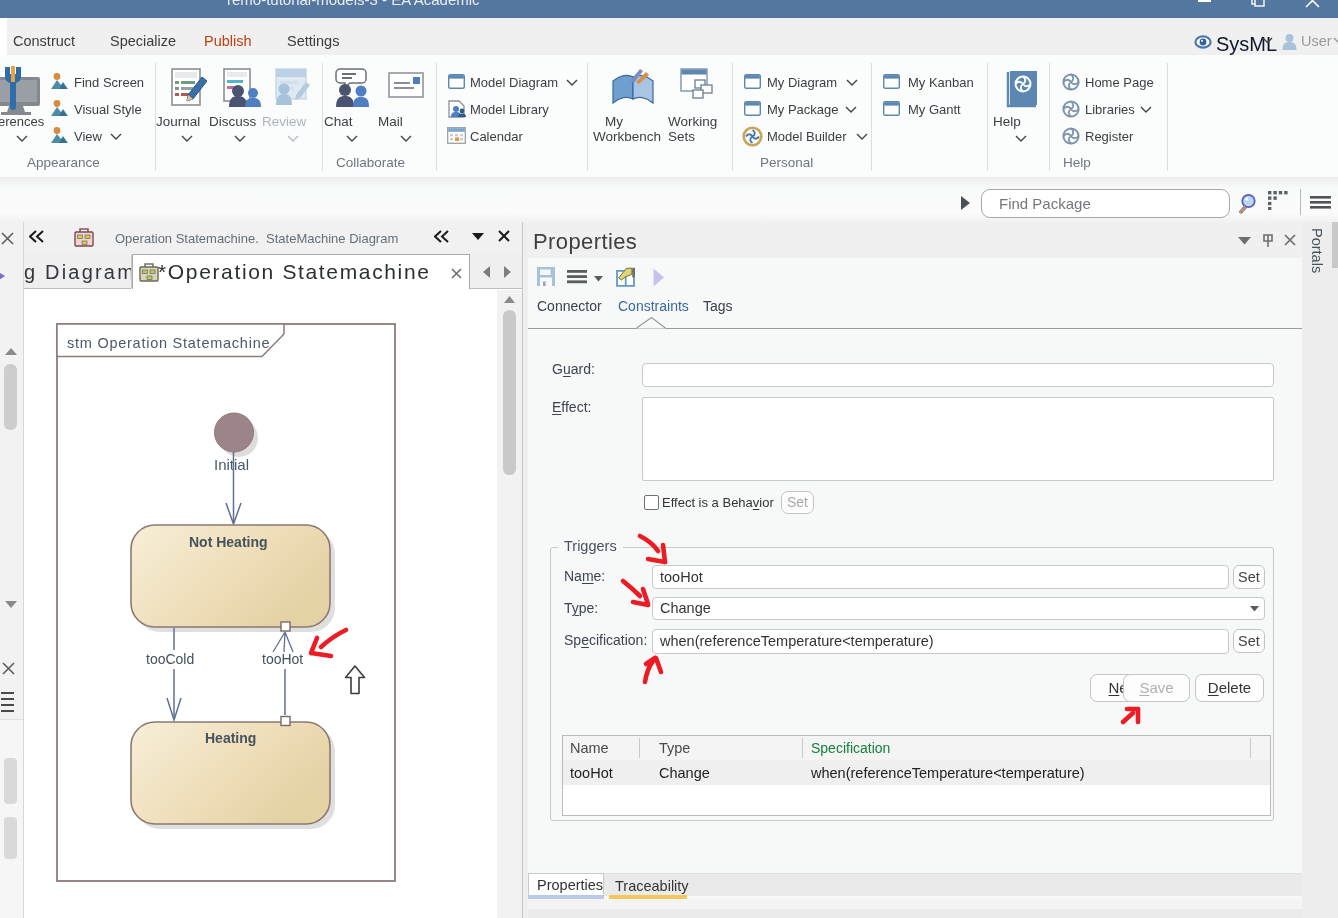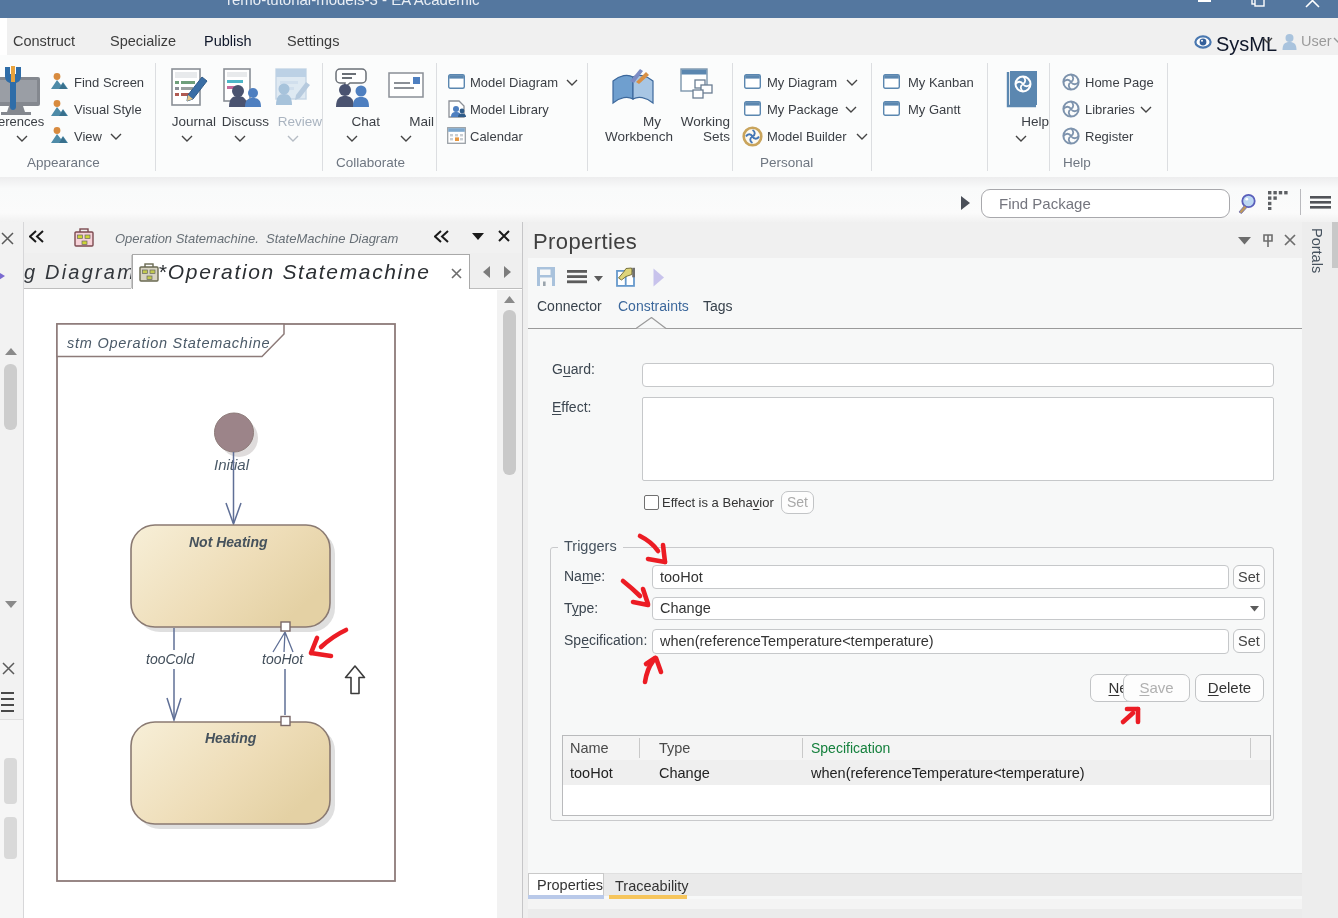--- a/index.html
+++ b/index.html
@@ -1,21 +1,21 @@
 <!DOCTYPE html>
 <html><head>
 <meta charset="utf-8">
 <style>
 html,body{margin:0;padding:0;}
 #app{position:relative;width:1338px;height:918px;overflow:hidden;background:#ffffff;font-family:"Liberation Sans",sans-serif;-webkit-font-smoothing:antialiased;}
 .abs{position:absolute;}
 .sep{position:absolute;width:1px;background:#dcdee1;}
 .glabel{position:absolute;font-size:13.5px;color:#6e7681;white-space:nowrap;}
 .rtext{position:absolute;font-size:13px;color:#3b3f45;white-space:nowrap;}
-.biglabel{position:absolute;font-size:13.5px;color:#3b3f45;text-align:right;white-space:nowrap;}
+.biglabel{position:absolute;font-size:13.5px;color:#3b3f45;text-align:left;white-space:nowrap;}
 .field{position:absolute;background:#fff;border:1px solid #c6c8ca;border-radius:4px;}
 .btn{position:absolute;background:#fdfdfd;border:1px solid #c2c4c6;border-radius:7px;text-align:center;font-size:15px;color:#333;}
 .lbl{position:absolute;font-size:14px;color:#3c4650;white-space:nowrap;}
 u{text-decoration-thickness:1px;text-underline-offset:2px;}
 </style>
 </head>
 <body>
 <div id="app">
 
 <div class="abs" style="left:0;top:0;width:1338px;height:18px;background:#54779f;overflow:hidden;">
@@ -26,21 +26,21 @@
         <rect x="4" y="4" width="9" height="8" fill="#54779f" stroke="#fff" stroke-width="1.4"></rect>
       </svg>
   <svg class="abs" style="left:1305px;top:-7px;" width="15" height="15">
         <path d="M1,1 L14,14 M14,1 L1,14" stroke="#fff" stroke-width="1.6"></path>
       </svg>
 </div>
 
 <div class="abs" style="left:0;top:18px;width:1338px;height:37px;background:#f0f0f0;margin-left:7px;">
   <div class="abs" style="left:6px;top:15px;font-size:14.5px;color:#3c3c3c;">Construct</div>
   <div class="abs" style="left:103px;top:15px;font-size:14.5px;color:#3c3c3c;">Specialize</div>
-  <div class="abs" style="left:197px;top:15px;font-size:14.5px;color:#0f172a;">Publish</div>
+  <div class="abs" style="left:197px;top:15px;font-size:14.5px;color:#c2410c;">Publish</div>
   <div class="abs" style="left:280px;top:15px;font-size:14.5px;color:#3c3c3c;">Settings</div>
   <svg class="abs" style="left:1187px;top:17px;" width="18" height="14">
         <ellipse cx="9" cy="7" rx="7.6" ry="5.6" fill="#fff" stroke="#4a78b0" stroke-width="2.2"></ellipse>
         <circle cx="9" cy="7" r="3.4" fill="#35609a"></circle>
         <circle cx="8" cy="5.8" r="1" fill="#fff"></circle>
       </svg>
   <div class="abs" style="left:1209px;top:15px;font-size:20px;color:#0f172a;">SysML</div>
   <svg class="abs" style="left:1255px;top:19px;" width="11" height="7">
         <path d="M1,1 L5.5,5.5 L10,1" stroke="#444" fill="none" stroke-width="1.4"></path>
       </svg>
@@ -352,21 +352,21 @@
           <line x1="1" y1="15" x2="14" y2="15"></line>
           <line x1="1" y1="21" x2="14" y2="21"></line>
         </g>
       </svg>
   <div class="abs" style="left:0;top:497px;width:23px;height:199px;background:#f6f6f6;border-top:1px solid #e0e0e0;">
     <div class="abs" style="left:4px;top:38px;width:13px;height:46px;background:#d9d9d9;border-radius:4px;"></div>
     <div class="abs" style="left:4px;top:97px;width:13px;height:42px;background:#d9d9d9;border-radius:4px;"></div>
   </div>
 </div>
 
-<div class="abs" style="left:24px;top:222px;width:498px;height:696px;background:#fff;font-style:italic;">
+<div class="abs" style="left:24px;top:222px;width:498px;height:696px;background:#fff;">
 
   <div class="abs" style="left:0;top:0;width:498px;height:31px;background:#f1f1f1;border-bottom:1px solid #dadada;">
     <svg class="abs" style="left:5px;top:8px;" width="15" height="13">
           <path d="M7,1 L1,6.5 L7,12 M14,1 L8,6.5 L14,12" stroke="#1a1a1a" stroke-width="2" fill="none"></path>
         </svg>
     <svg class="abs" style="left:50px;top:6px;" width="20" height="19">
       <rect x="6" y="1" width="8" height="4" fill="none" stroke="#7c4a50" stroke-width="1.4"></rect>
       <rect x="1" y="4" width="18" height="14" rx="1" fill="#f6d2d8" stroke="#7c4a50" stroke-width="1.4"></rect>
       <rect x="3.5" y="7" width="5" height="3.5" fill="#cdd433" stroke="#666" stroke-width="0.7"></rect>
       <rect x="11" y="7" width="5" height="3.5" fill="#cdd433" stroke="#666" stroke-width="0.7"></rect>

